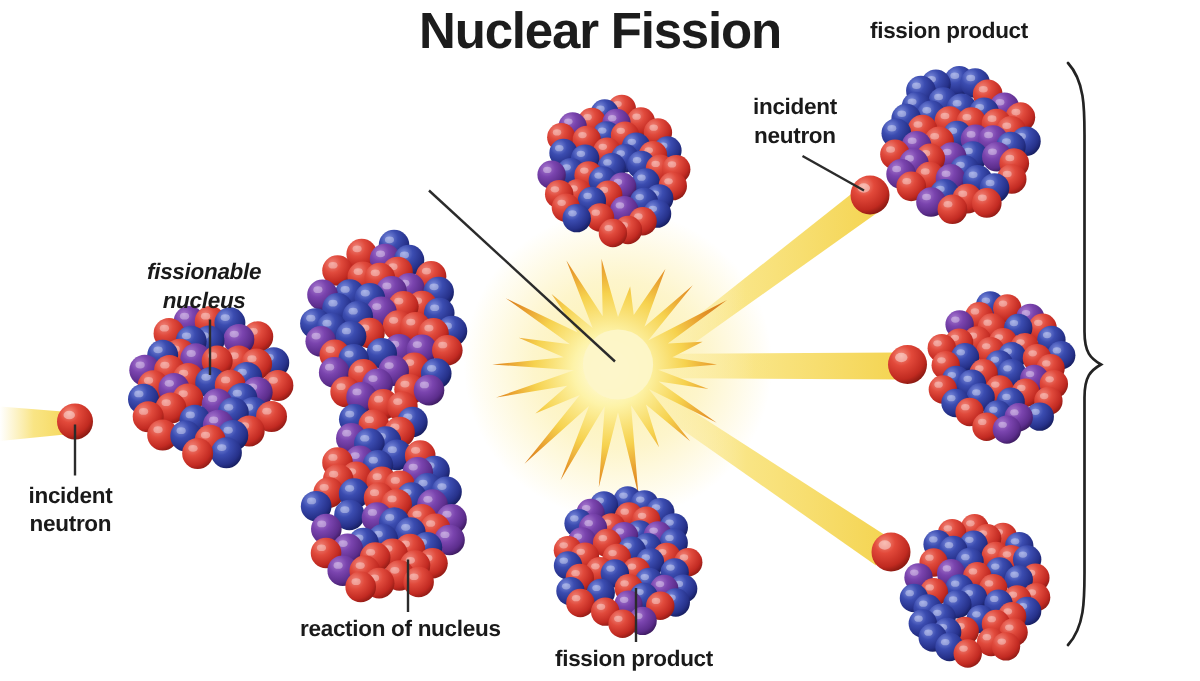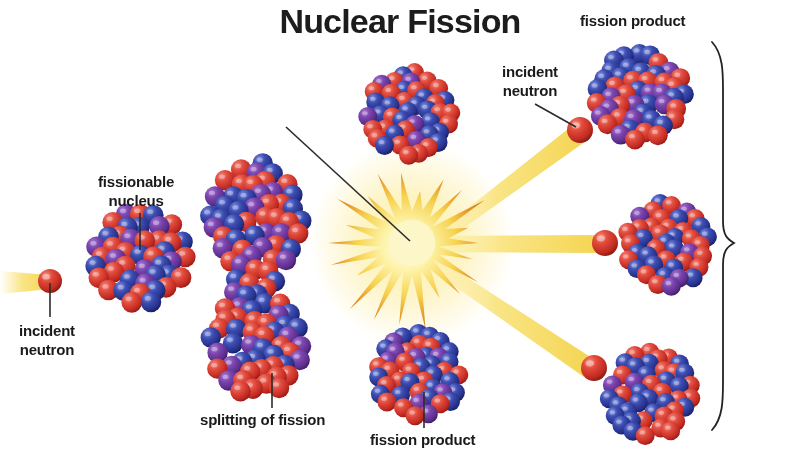--- a/index.html
+++ b/index.html
@@ -41,21 +41,21 @@
     text-align: center;
     font-size: 34px;
     font-weight: bold;
     letter-spacing: -0.8px;
     color: #1c1c1c;
     z-index: 6;
   }
   #lbl-fission-product-top { left: 580px; top: 11px; }
   #lbl-incident-neutron-top { left: 502px; top: 62px; text-align: center; }
   #lbl-release-energy { left: 218px; top: 105px; }
-  #lbl-fissionable-nucleus { left: 98px; top: 172px; text-align: center; }
+  #lbl-fissionable-nucleus { left: 98px; top: 172px; text-align: center; font-style: italic; }
   #lbl-chain-reaction { left: 740px; top: 226px; }
   #lbl-incident-neutron-left { left: 19px; top: 321px; text-align: center; }
   #lbl-splitting-nucleus { left: 200px; top: 410px; }
   #lbl-fission-product-bottom { left: 370px; top: 430px; }
 </style>
 </head>
 <body>
 
 <div id="stage">
 
@@ -1618,16 +1618,16 @@
 
   <div id="title">Nuclear Fission</div>
 
   <div class="lbl" id="lbl-fission-product-top">fission product</div>
   <div class="lbl" id="lbl-incident-neutron-top">incident
 neutron</div>
   <div class="lbl" id="lbl-fissionable-nucleus">fissionable
 nucleus</div>
   <div class="lbl" id="lbl-incident-neutron-left">incident
 neutron</div>
-  <div class="lbl" id="lbl-splitting-nucleus">splitting of fission</div>
+  <div class="lbl" id="lbl-splitting-nucleus">reaction of nucleus</div>
   <div class="lbl" id="lbl-fission-product-bottom">fission product</div>
 
 </div>
 
 </body></html>

